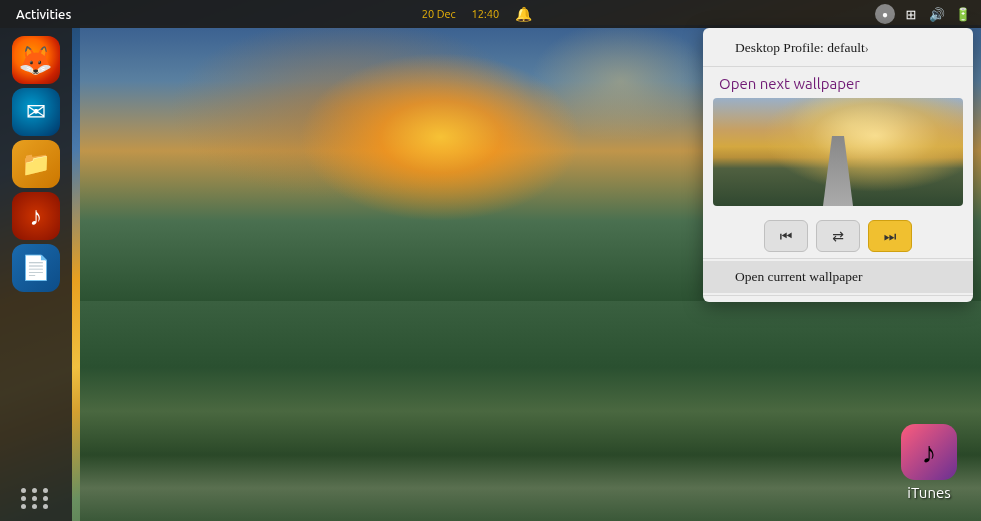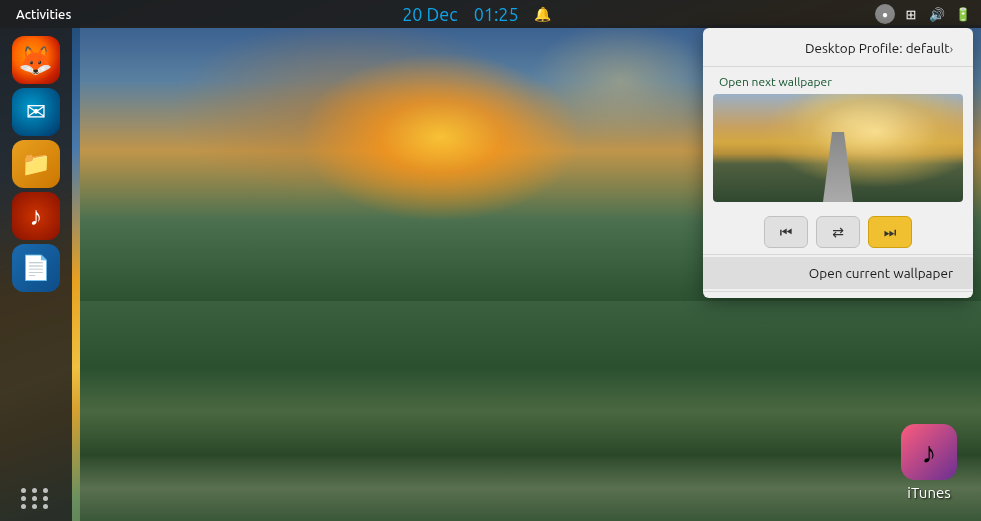--- a/index.html
+++ b/index.html
@@ -92,22 +92,22 @@
 
     #topbar-center {
       flex: 1;
       display: flex;
       justify-content: center;
       align-items: center;
       gap: 16px;
     }
 
     #topbar-date, #topbar-time {
-      color: #0ea5e9;
-      font-size: 18px;
+      color: #eab308;
+      font-size: 11px;
     }
 
     #topbar-notif {
       color: white;
       font-size: 14px;
     }
 
     #topbar-right {
       display: flex;
       align-items: center;
@@ -268,27 +268,28 @@
       width: 270px;
       background: #f0f0f0;
       border-radius: 6px;
       box-shadow: 0 4px 20px rgba(0,0,0,0.4);
       z-index: 200;
       overflow: hidden;
       padding: 4px 0;
     }
 
     .menu-item {
-      padding: 8px 20px;
+      padding: 8px 32px;
       font-size: 13.5px;
       color: #1a1a1a;
       display: flex;
       align-items: center;
-      justify-content: flex-end;
+      justify-content: flex-start;
       cursor: pointer;
+      font-family: Liberation Serif, serif;
     }
 
     .menu-item-highlighted {
       background: rgba(0,0,0,0.08);
     }
 
     .menu-separator {
       height: 1px;
       background: rgba(0,0,0,0.1);
       margin: 2px 0;
@@ -298,22 +299,22 @@
       font-size: 12px;
       color: #555;
     }
 
     
     #wallpaper-section {
       padding: 6px 10px 8px;
     }
 
     #wallpaper-label {
-      font-size: 12px;
-      color: #14532d;
+      font-size: 15px;
+      color: #701a75;
       margin-bottom: 6px;
       padding: 0 6px;
     }
 
     #wallpaper-preview {
       width: 100%;
       height: 108px;
       border-radius: 4px;
       overflow: hidden;
       position: relative;
@@ -385,21 +386,21 @@
 <body>
 
 <div id="desktop"></div>
 
 <div id="topbar">
   <div id="activities-btn">
     <span>Activities</span>
   </div>
   <div id="topbar-center">
     <span id="topbar-date">20 Dec</span>
-    <span id="topbar-time">01:25</span>
+    <span id="topbar-time">12:40</span>
     <span id="topbar-notif">🔔</span>
   </div>
   <div id="topbar-right">
     <div class="topbar-avatar">●</div>
     <div class="topbar-icon">⊞</div>
     <div class="topbar-icon">🔊</div>
     <div class="topbar-icon">🔋</div>
   </div>
 </div>
 

